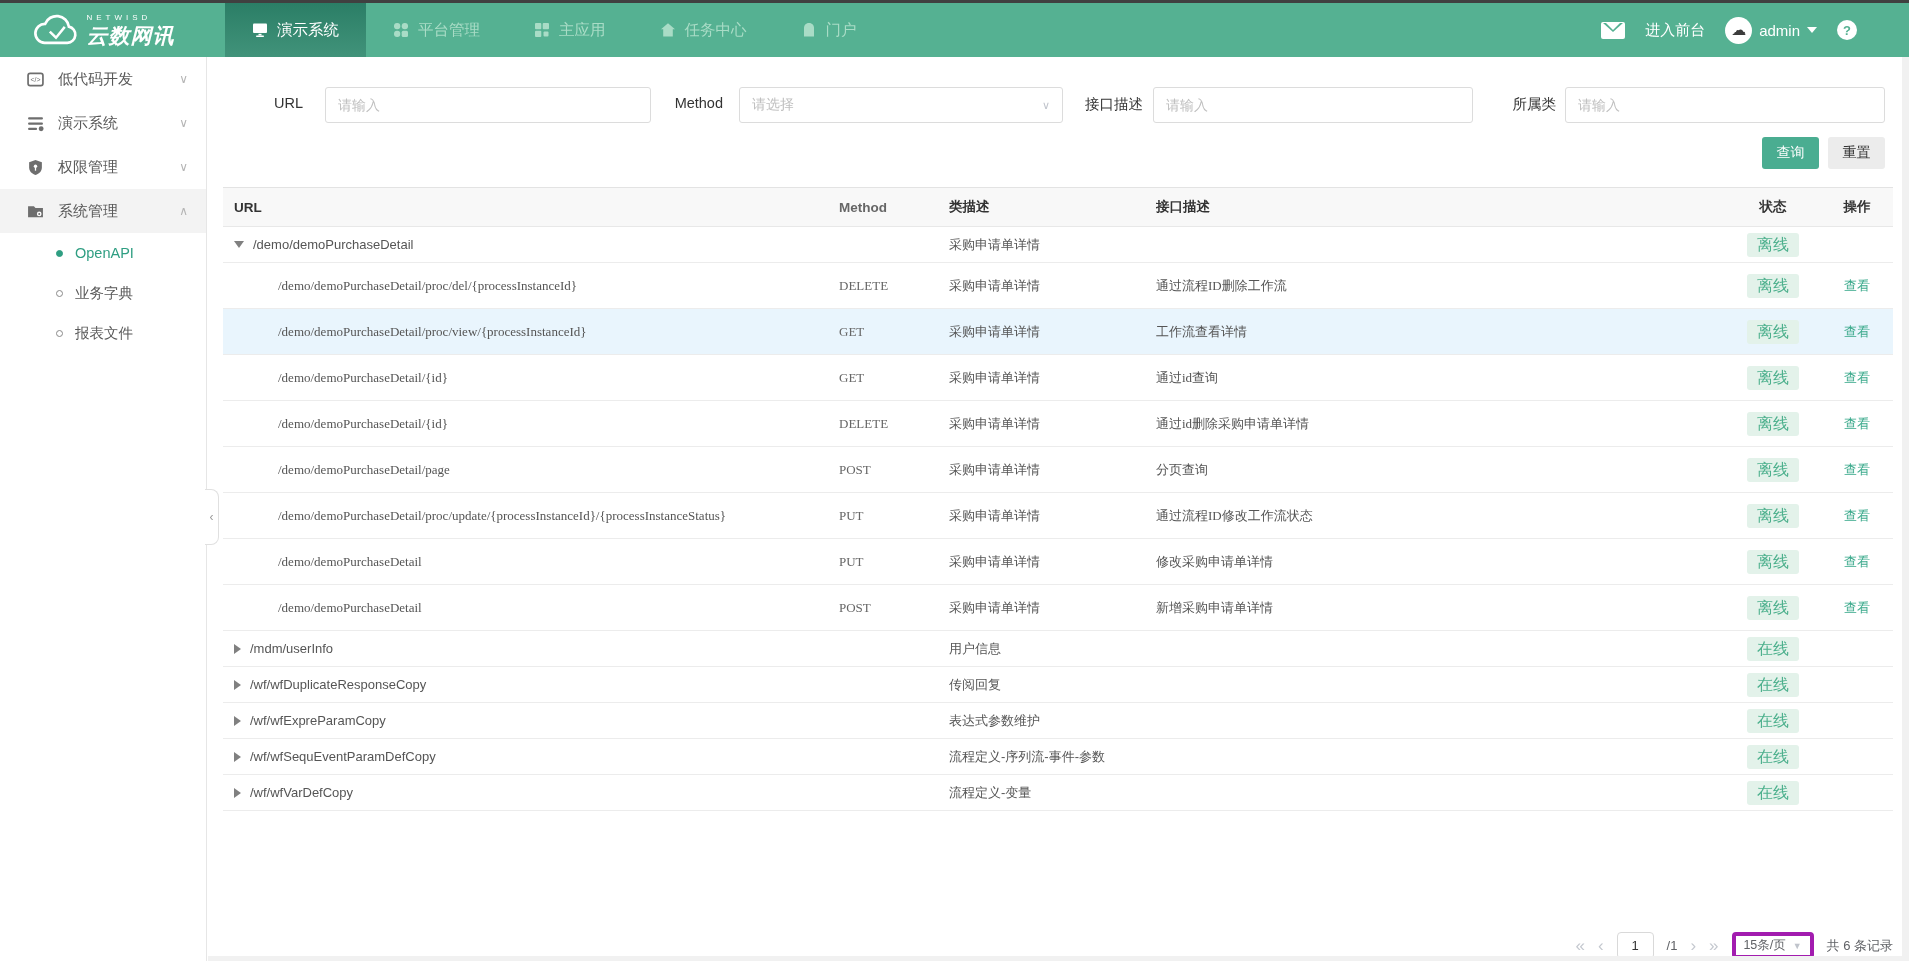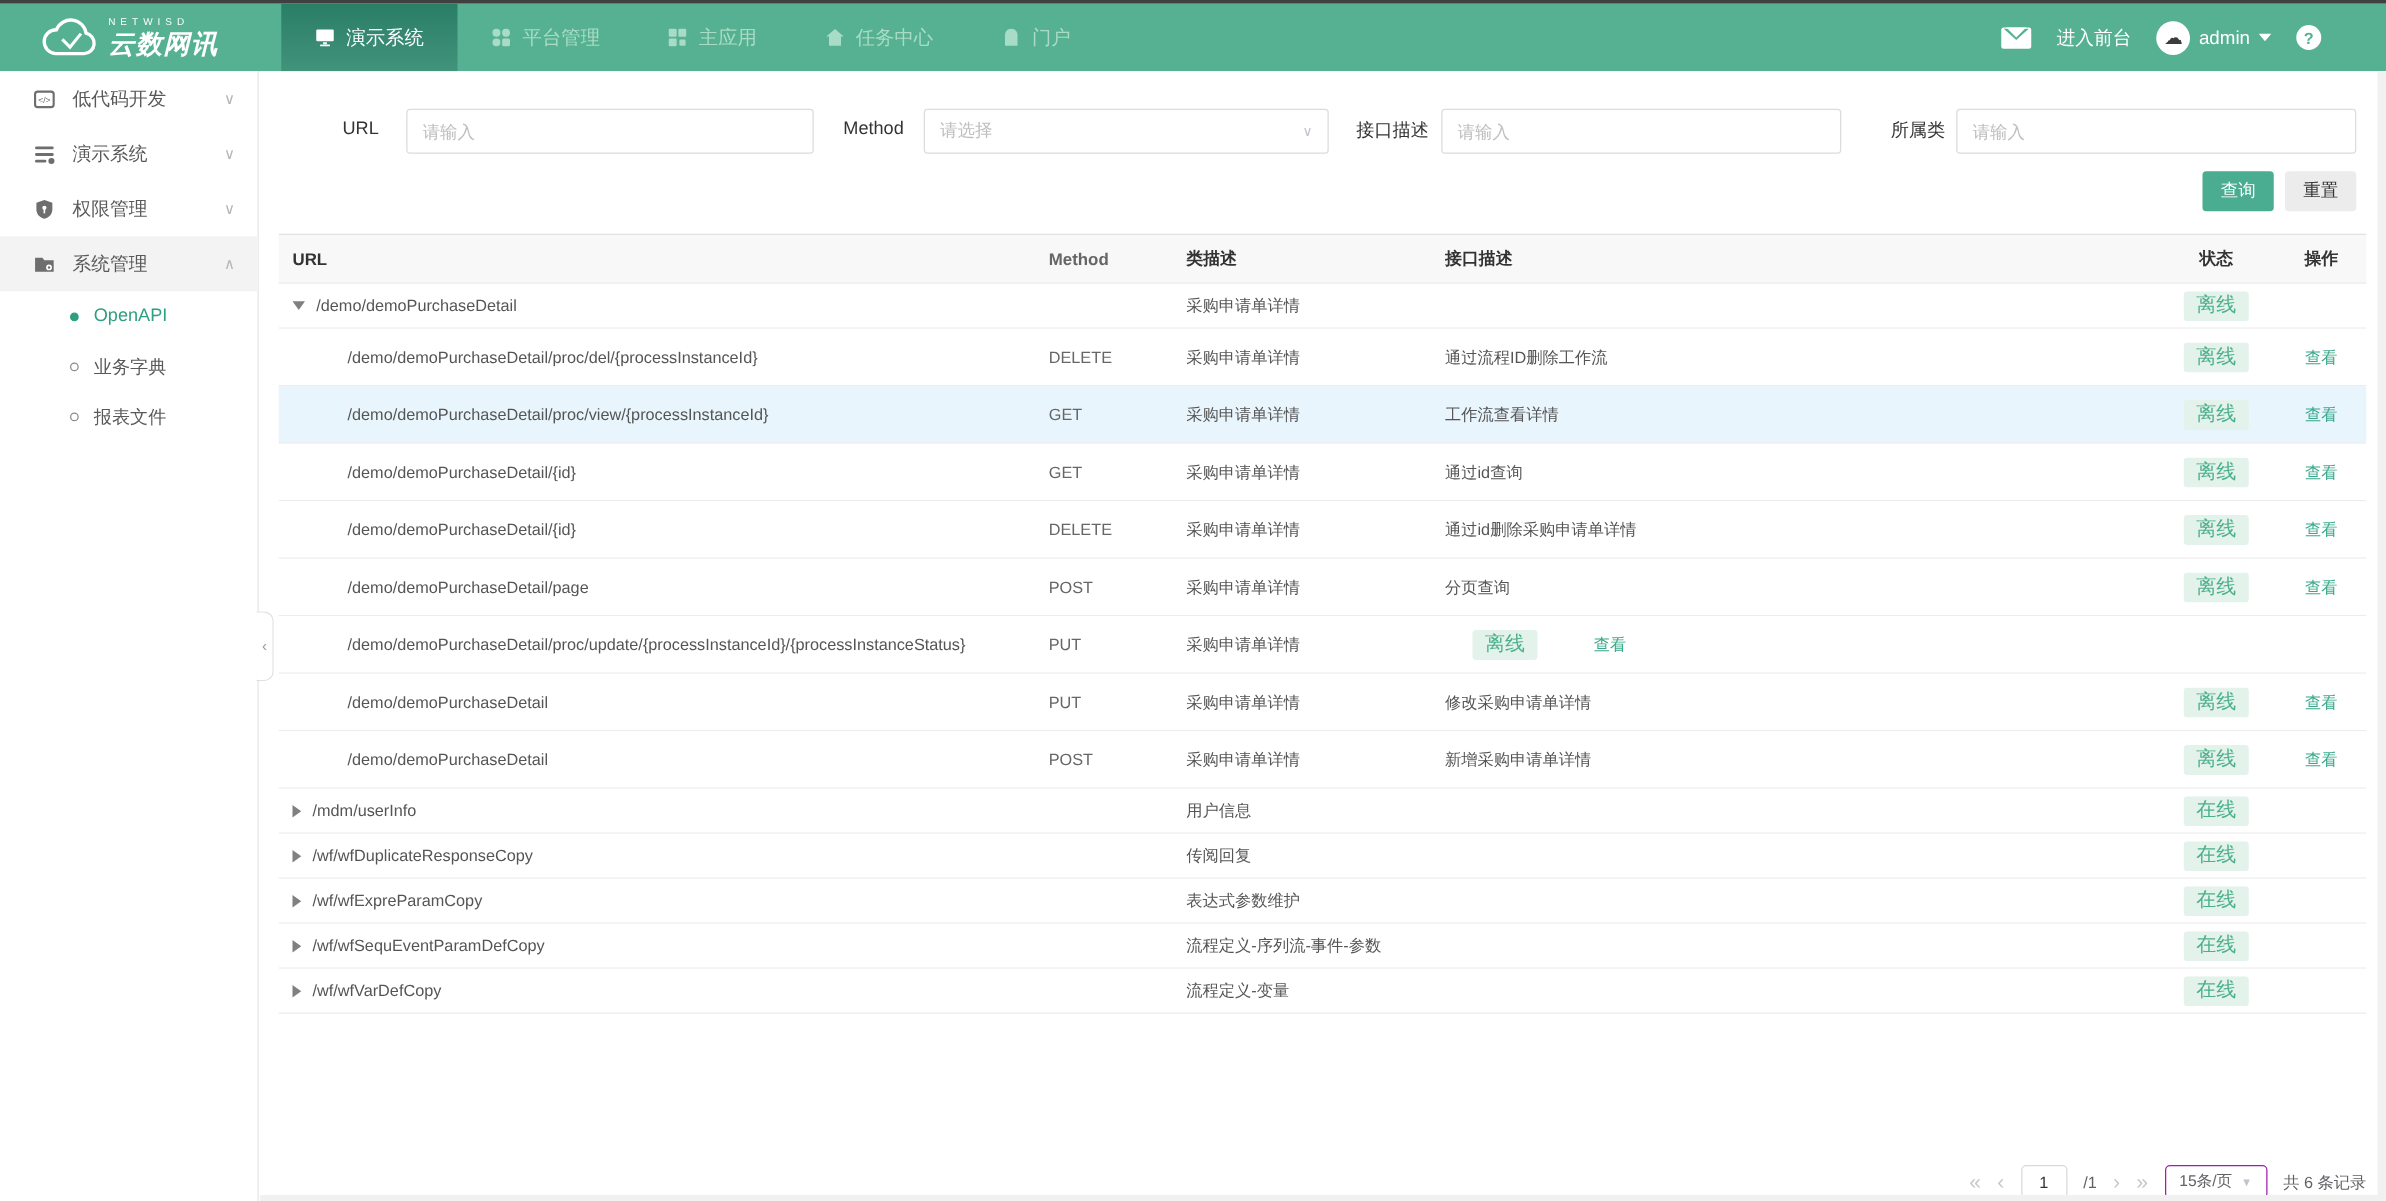--- a/index.html
+++ b/index.html
@@ -55,41 +55,41 @@
   .f-select .sel-caret { color:#c0c4cc; font-size:11px; }
   .btn { position:absolute; top:80px; height:32px; width:57px; border:none; border-radius:3px; font-size:14px; cursor:pointer; font-family:"Liberation Sans",sans-serif; }
   .btn-primary { background:#4aad91; color:#fff; }
   .btn-plain { background:#ececec; color:#333; }
 
   
   .table { position:absolute; left:15px; right:16px; top:130px; }
   .thead { display:flex; align-items:center; height:40px; background:#f8f8f8; border-top:1px solid #e3e3e3; border-bottom:1px solid #e8e8e8; font-size:13.5px; font-weight:bold; color:#333; }
   .trow { display:flex; align-items:center; border-bottom:1px solid #ececec; font-size:13px; color:#555; background:#fff; }
   .trow.group { height:36px; }
-  .trow.child { height:46px; }
+  .trow.child { height:46px;font-family:Liberation Serif, serif; }
   .trow.hl { background:#e9f5fd; }
   .td { overflow:hidden; white-space:nowrap; }
   .col-url { flex:0 0 616px; display:flex; align-items:center; padding-left:11px; }
   .col-method { flex:0 0 110px; color:#666; }
   .col-class { flex:0 0 207px; }
   .col-api { flex:1 1 auto; }
   .col-status { flex:0 0 96px; display:flex; justify-content:center; }
   .col-action { flex:0 0 72px; display:flex; justify-content:center; }
   .caret-tree { display:inline-block; margin-right:9px; }
   .caret-tree.right { width:0; height:0; border-top:5px solid transparent; border-bottom:5px solid transparent; border-left:7px solid #808080; }
   .caret-tree.down { width:0; height:0; border-left:5px solid transparent; border-right:5px solid transparent; border-top:7px solid #808080; }
   .child .col-url { padding-left:55px; }
   .badge { background:#e3f2ea; color:#4db08d; font-size:16px; padding:4px 10px; border-radius:3px; line-height:1; }
   .view-link { color:#3aa98b; cursor:pointer; text-decoration:none; font-size:13px; }
 
   
   .pager { position:absolute; right:16px; top:875px; display:flex; align-items:center; gap:13px; font-size:13px; color:#606266; }
   .pg-arrow { color:#c4c8cf; font-size:17px; cursor:pointer; line-height:1; }
   .pg-box { width:37px; height:27px; border:1px solid #d9d9d9; border-radius:4px; display:flex; align-items:center; justify-content:center; color:#333; font-size:13px; cursor:pointer; }
-  .pg-size { width:82px; height:27px; border:1px solid #a21caf; border-radius:4px; display:flex; align-items:center; justify-content:center; gap:7px; color:#606266; font-size:12.5px; cursor:pointer; }
+  .pg-size { width:82px; height:27px; border:4px solid #a21caf; border-radius:4px; display:flex; align-items:center; justify-content:center; gap:7px; color:#606266; font-size:12.5px; cursor:pointer; }
   .pg-size .sel-caret { color:#c0c4cc; font-size:9px; }
   .pg-total { color:#606266; font-size:13px; }
   .bottom-strip { position:absolute; left:0; right:0; bottom:0; height:5px; background:#f1f1f1; }
 </style>
 </head>
 <body>
 
 <div class="app">
 
   <div class="topstrip"></div>
@@ -340,20 +340,21 @@
             <div class="td col-action">
               <a class="view-link">查看</a>
             </div>
           </div>
           <div class="trow child">
             <div class="td col-url">
               <span>/demo/demoPurchaseDetail/proc/update/{processInstanceId}/{processInstanceStatus}</span>
             </div>
             <div class="td col-method">PUT</div>
             <div class="td col-class">采购申请单详情</div>
+            <div class="td col-api">通过流程ID修改工作流状态</div>
             <div class="td col-status">
               <span class="badge">离线</span>
             </div>
             <div class="td col-action">
               <a class="view-link">查看</a>
             </div>
           </div>
           <div class="trow child">
             <div class="td col-url">
               <span>/demo/demoPurchaseDetail</span>

